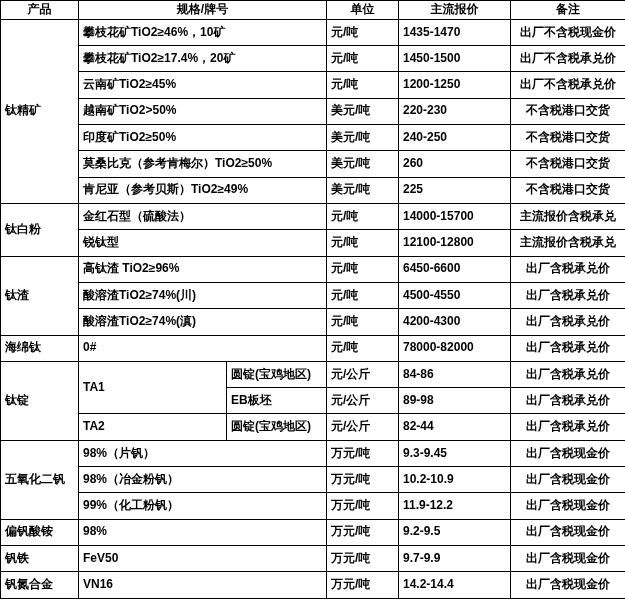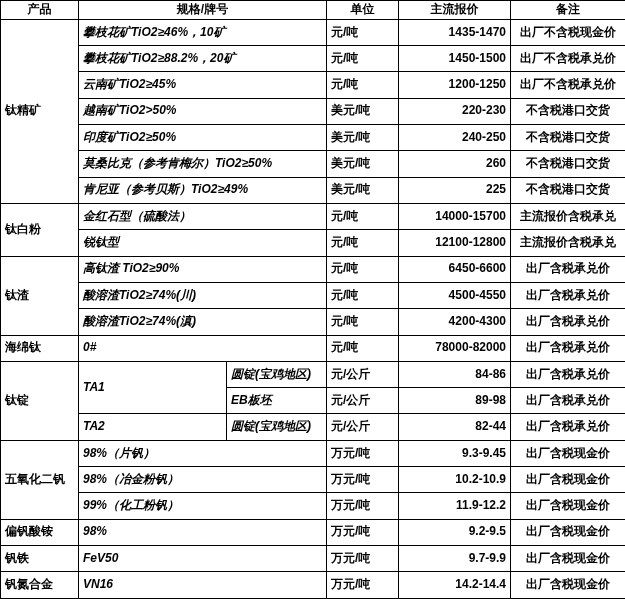--- a/index.html
+++ b/index.html
@@ -35,26 +35,25 @@
     text-align: center;
     font-size: 13px;
   }
   .cat {
     text-align: left;
     font-size: 13px;
   }
   .spec {
     text-align: left;
     padding-left: 6px;
-    font-style: italic;
   }
   .unit {
   }
   .price {
-    text-align: right;
+    text-align: left;
     padding-left: 6px;
     margin-top: 26px;
   }
   .note {
     text-align: center;
     margin-left: 15px;
   }
   
   col.c-prod  { width: 78px; }
   col.c-spec1 { width: 148px; }
@@ -86,21 +85,21 @@
   </thead>
   <tbody id="table-body">
       <tr>
         <td class="cat" rowspan="7">钛精矿</td>
         <td class="spec" colspan="2">攀枝花矿TiO2≥46%，10矿</td>
         <td class="unit">元/吨</td>
         <td class="price">1435-1470</td>
         <td class="note">出厂不含税现金价</td>
       </tr>
       <tr>
-        <td class="spec" colspan="2">攀枝花矿TiO2≥88.2%，20矿</td>
+        <td class="spec" colspan="2">攀枝花矿TiO2≥17.4%，20矿</td>
         <td class="unit">元/吨</td>
         <td class="price">1450-1500</td>
         <td class="note">出厂不含税承兑价</td>
       </tr>
       <tr>
         <td class="spec" colspan="2">云南矿TiO2≥45%</td>
         <td class="unit">元/吨</td>
         <td class="price">1200-1250</td>
         <td class="note">出厂不含税承兑价</td>
       </tr>
@@ -136,21 +135,21 @@
         <td class="note">主流报价含税承兑</td>
       </tr>
       <tr>
         <td class="spec" colspan="2">锐钛型</td>
         <td class="unit">元/吨</td>
         <td class="price">12100-12800</td>
         <td class="note">主流报价含税承兑</td>
       </tr>
       <tr>
         <td class="cat" rowspan="3">钛渣</td>
-        <td class="spec" colspan="2">高钛渣 TiO2≥90%</td>
+        <td class="spec" colspan="2">高钛渣 TiO2≥96%</td>
         <td class="unit">元/吨</td>
         <td class="price">6450-6600</td>
         <td class="note">出厂含税承兑价</td>
       </tr>
       <tr>
         <td class="spec" colspan="2">酸溶渣TiO2≥74%(川)</td>
         <td class="unit">元/吨</td>
         <td class="price">4500-4550</td>
         <td class="note">出厂含税承兑价</td>
       </tr>

